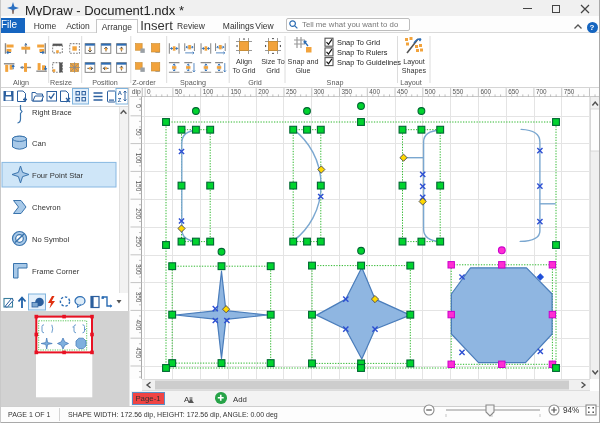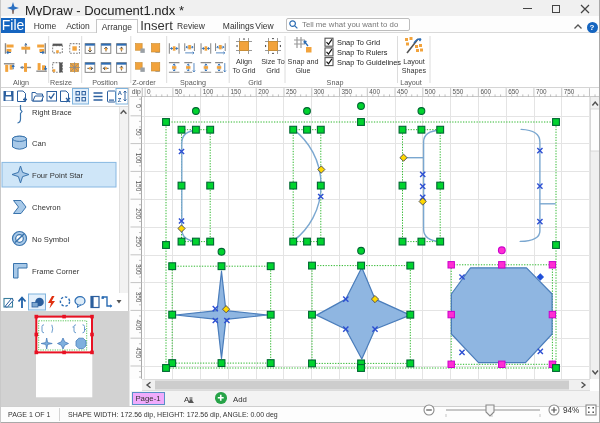--- a/index.html
+++ b/index.html
@@ -9,21 +9,21 @@
     <path d="M6 0 L7.4 4.6 L12 6 L7.4 7.4 L6 12 L4.6 7.4 L0 6 L4.6 4.6 Z" fill="#2a70c2"></path>
     <rect x="5.3" y="7.8" width="1.4" height="4" fill="#9a6b4f"></rect>
   </svg>
 <div class="abs" style="left:25px;top:3.2px;font-size:13px;color:#222">MyDraw - Document1.ndx *</div>
 <div class="abs" style="left:523px;top:8px;width:9px;height:1.2px;background:#444"></div>
 <div class="abs" style="left:552px;top:4.5px;width:8px;height:8px;border:1.2px solid #444"></div>
 <svg class="abs" style="left:580px;top:4px" width="10" height="10" viewBox="0 0 10 10">
     <path d="M1 1 L9 9 M9 1 L1 9" stroke="#444" stroke-width="1.2"></path>
   </svg>
 <div class="abs" style="left:0;top:15.5px;width:600px;height:17px;background:#fdfdfd;border-bottom:1px solid #d9d9d9"></div>
-<div class="abs" style="left:1px;top:18px;width:24px;height:14.5px;background:#1565c0;color:#fff;font-size:14px;text-align:center;line-height:14.5px">File</div>
+<div class="abs" style="left:1px;top:18px;width:24px;height:14.5px;background:#1565c0;color:#fff;font-size:10px;line-height:14.5px">File</div>
 <div class="abs" style="left:20px;top:18.5px;width:50px;text-align:center;font-size:8.5px;color:#333;line-height:14px">Home</div>
 <div class="abs" style="left:53px;top:18.5px;width:50px;text-align:center;font-size:8.5px;color:#333;line-height:14px">Action</div>
 <div class="abs" style="left:131.5px;top:18.5px;width:50px;text-align:center;font-size:13px;color:#333;line-height:14px">Insert</div>
 <div class="abs" style="left:166px;top:18.5px;width:50px;text-align:center;font-size:8.5px;color:#333;line-height:14px">Review</div>
 <div class="abs" style="left:204px;top:18.5px;width:50px;text-align:right;font-size:8.5px;color:#333;line-height:14px">Mailings</div>
 <div class="abs" style="left:239.5px;top:18.5px;width:50px;text-align:center;font-size:8.5px;color:#333;line-height:14px">View</div>
 <div class="abs" style="left:95.5px;top:19px;width:42.5px;height:16.5px;background:#fff;border:1px solid #c6c6c6;border-bottom:none;text-align:center;font-size:8.5px;color:#333;line-height:15px">Arrange</div>
 <div class="abs" style="left:285.5px;top:17.5px;width:124px;height:13.5px;background:#fff;border:1px solid #bdbdbd;border-radius:2px"></div>
 <svg class="abs" style="left:289px;top:20px" width="9" height="9" viewBox="0 0 9 9">
     <circle cx="3.6" cy="3.6" r="2.8" fill="none" stroke="#2b6cb3" stroke-width="1.2"></circle>
@@ -699,21 +699,21 @@
 <rect x="0.5" y="12" width="9.5" height="42" fill="#fdfdfd" stroke="#d0d0d0" stroke-width="0.8"></rect>
 <path d="M2.4 273.5 L5.2 277 L8 273.5" stroke="#505050" stroke-width="1.4" fill="none"></path>
 </svg>
 <div style="position:absolute;left:141.5px;top:379px;width:448px;height:12px;background:#f0f0f0;border-top:1px solid #dcdcdc;border-bottom:1px solid #dcdcdc;box-sizing:border-box"></div>
 <svg style="position:absolute;left:141.5px;top:379px" width="448" height="12" viewBox="0 0 448 12">
 <path d="M8.5 3.2 L5 6 L8.5 8.8" stroke="#505050" stroke-width="1.4" fill="none"></path>
 <rect x="13" y="1.5" width="414" height="9" fill="#cdcdcd"></rect>
 <path d="M439.5 3.2 L443 6 L439.5 8.8" stroke="#505050" stroke-width="1.4" fill="none"></path>
 </svg>
 <div class="abs" style="left:130.5px;top:391px;width:469.5px;height:15px;background:#f3f3f3"></div>
-<div class="abs" style="left:131.5px;top:391.5px;width:33px;height:13px;background:#f0abfc;border:1px solid #5a8fc7;font-size:7.8px;color:#333;text-align:center;line-height:12px">Page-1</div>
+<div class="abs" style="left:131.5px;top:391.5px;width:33px;height:13px;background:#ef4444;border:1px solid #5a8fc7;font-size:7.8px;color:#333;text-align:center;line-height:12px">Page-1</div>
 <div class="abs" style="left:184px;top:394.5px;font-size:7.8px;color:#333">All</div>
 <svg class="abs" style="left:187.5px;top:398.5px" width="6" height="4" viewBox="0 0 6 4">
         <path d="M0 4 L3 0 L6 4 Z" fill="#555"></path>
       </svg>
 <div class="abs" style="left:215px;top:392px;width:11.5px;height:11.5px;border-radius:50%;background:#27a348"></div>
 <svg class="abs" style="left:215px;top:392px" width="11.5" height="11.5" viewBox="0 0 11.5 11.5">
         <path d="M5.75 2.8 V8.7 M2.8 5.75 H8.7" stroke="#fff" stroke-width="1.6"></path>
       </svg>
 <div class="abs" style="left:233px;top:394.5px;font-size:7.8px;color:#333">Add</div>
 <div class="abs" style="left:0;top:406px;width:600px;height:17px;background:#fdfdfd;border-top:1px solid #cfcfcf"></div>

